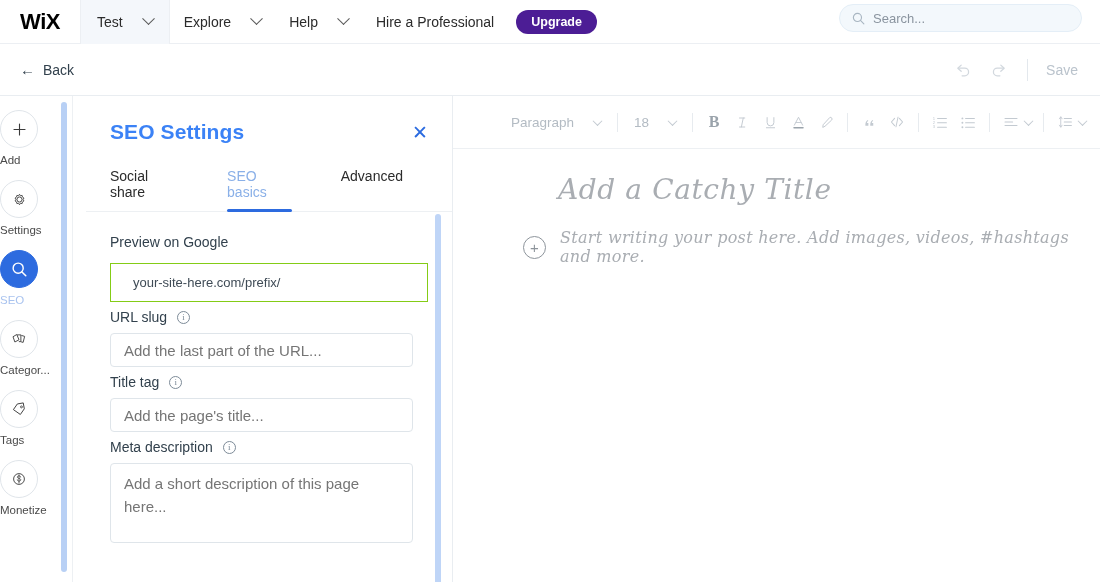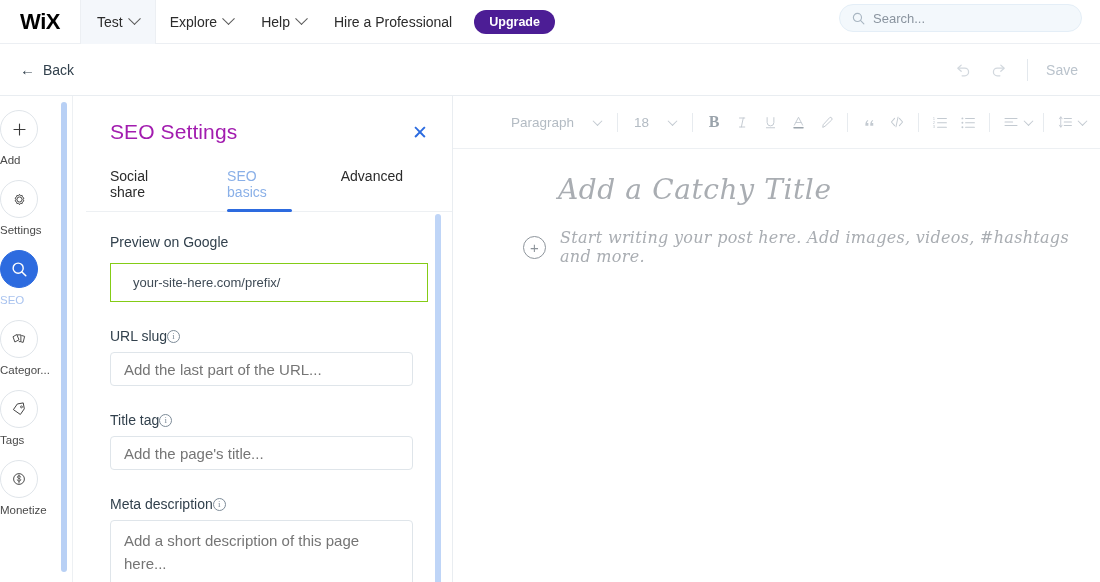--- a/index.html
+++ b/index.html
@@ -21,21 +21,21 @@
     border-bottom:1px solid #eceff3;
     display:flex; align-items:center;
   }
   .wix-logo {
     width:80px; height:44px; display:flex; align-items:center; justify-content:center;
     font-size:22px; font-weight:bold; letter-spacing:-0.5px; color:#000;
     font-family:"Liberation Sans", sans-serif;
   }
   .tb-divider { width:1px; height:44px; background:#eceff3; }
   .tb-item {
-    height:44px; display:flex; align-items:center; gap:7px;
+    height:44px; display:flex; align-items:center; gap:21px;
     padding:0 14px; font-size:14px; color:#2b2b2b; cursor:pointer;
     white-space:nowrap;
   }
   .tb-item.site { background:#f4f7fb; padding:0 16px; }
   .chev {
     display:inline-block; width:9px; height:9px;
     border-right:1.4px solid #5b5b5b; border-bottom:1.4px solid #5b5b5b;
     transform: rotate(45deg) translate(-2px,-2px);
   }
   .upgrade-btn {
@@ -111,21 +111,21 @@
 
   
   .panel {
     position:absolute; top:96px; left:86px; width:367px; height:486px;
     background:#fff; border-right:1px solid #e9edf1; overflow:hidden;
   }
   .panel-head {
     display:flex; align-items:center; justify-content:space-between;
     padding:24px 24px 0 24px;
   }
-  .panel-title { font-size:21px; color:#a21caf; font-weight:normal; letter-spacing:0.1px; }
+  .panel-title { font-size:21px; color:#3b82f6; font-weight:bold; letter-spacing:0.1px; }
   .close-x { font-size:19px; color:#2b6be0; cursor:pointer; line-height:1; font-weight:300; }
   .tabs {
     display:flex; margin-top:24px; padding:0 0 0 24px;
     border-bottom:1px solid #edf0f3; position:relative;
   }
   .tab {
     font-size:14px; color:#2b2b2b; padding:0 0 11px 0; margin-right:49px;
     cursor:pointer; position:relative;
   }
   .tab.active { color:#8ab0e8; }
@@ -135,21 +135,21 @@
   }
   .panel-body { padding:22px 24px 0 24px; position:relative; }
   .section-title { font-size:14px; color:#32414d; margin:0 0 3px 0; }
   .section-link { font-size:13.5px; color:#8ab0e8; cursor:pointer; }
   .preview-box {
     margin-top:13px; height:39px; border:1px solid #84cc16; background:#fff;
     display:flex; align-items:center; padding:0 22px;
     font-size:13px; color:#3f4b56;
   }
   .field-label {
-    margin-top:26px; display:flex; align-items:center; gap:0;
+    margin-top:7px; display:flex; align-items:center; gap:10px;
     font-size:14px; color:#32414d;
   }
   .info-i {
     width:13px; height:13px; border-radius:50%; border:1px solid #7d8b98;
     color:#7d8b98; font-size:9px; line-height:11px; text-align:center;
     font-family:"Liberation Serif", serif; flex:0 0 auto;
   }
   .txt-input {
     margin-top:8px; width:303px; height:34px;
     border:1px solid #dfe5ea; border-radius:4px; background:#fff;

